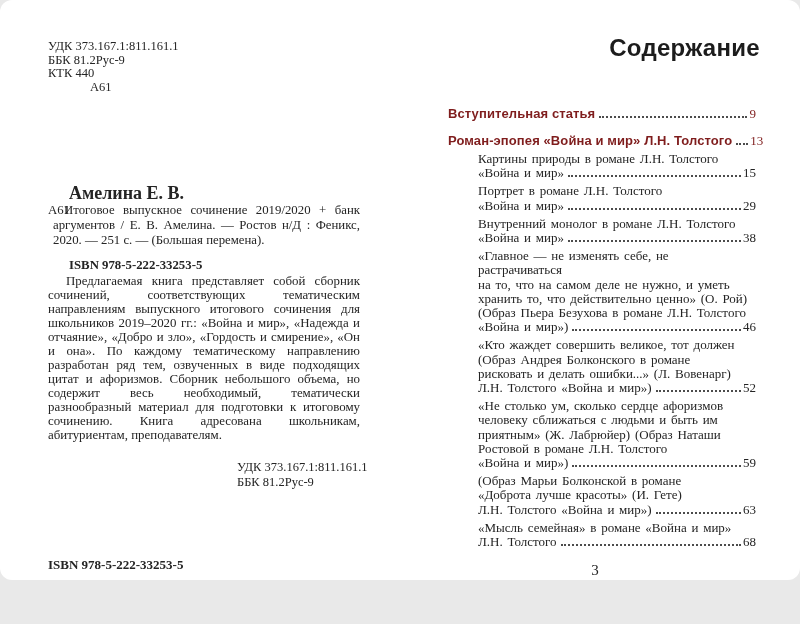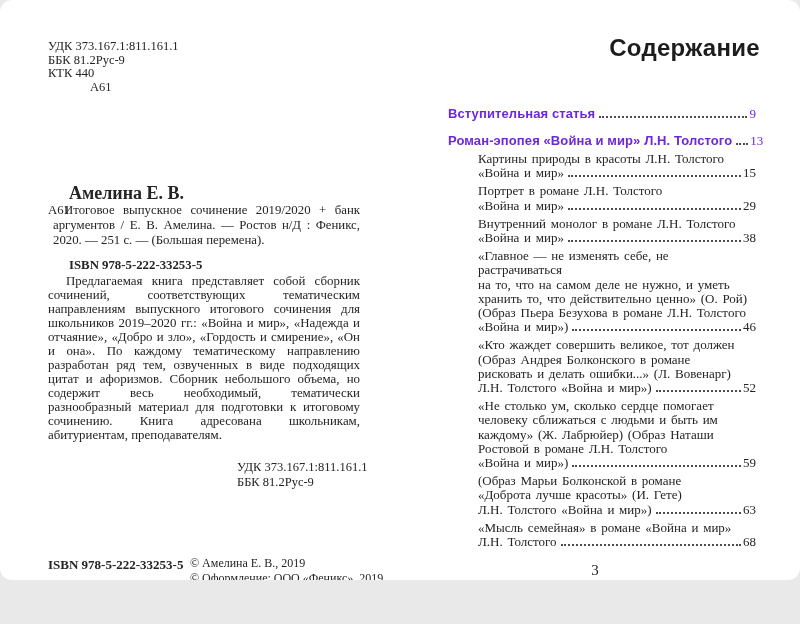--- a/index.html
+++ b/index.html
@@ -33,21 +33,21 @@
   .toc-title {
     position:absolute; left:30px; width:330px; top:34px; margin:0;
     text-align:right; font-family:"Liberation Sans", sans-serif;
     font-weight:700; font-size:24px; letter-spacing:0.3px; color:#1c1c1c;
   }
   .toc { position:absolute; left:48px; top:106px; width:308px; }
   .toc-entry { margin-bottom:4px; }
   .toc-entry.section-gap { margin-top:11px; }
   .toc-entry.bold {
     font-family:"Liberation Sans", sans-serif; font-weight:700;
-    font-size:13px; line-height:15.5px; letter-spacing:0.1px; color:#6d28d9;
+    font-size:13px; line-height:15.5px; letter-spacing:0.1px; color:#7f1d1d;
   }
   .toc-entry.serif { font-family:"Liberation Serif", serif; font-size:13px; line-height:14.2px; word-spacing:1.5px; }
   .toc-entry.indent { margin-left:30px; }
   .toc-line { text-align:left; }
   .toc-last { display:flex; align-items:baseline; }
   .toc-text { white-space:nowrap; }
   .dots { flex:1; min-width:12px; border-bottom:2px dotted #4c4c4c; margin:0 2px 3px 4px; }
   .toc-page { font-family:"Liberation Serif", serif; font-weight:400; font-size:13px; word-spacing:normal; }
   .folio { position:absolute; left:30px; width:330px; top:562px; text-align:center; font-size:15px; }
 </style>
@@ -75,45 +75,41 @@
     <div class="isbn-mid">ISBN 978-5-222-33253-5</div>
 
     <div class="annotation">Предлагаемая книга представляет собой сборник сочинений, соответствующих тематическим направлениям выпускного итогового сочинения для школьников 2019–2020 гг.: «Война и мир», «Надежда и отчаяние», «Добро и зло», «Гордость и смирение», «Он и она». По каждому тематическому направлению разработан ряд тем, озвученных в виде подходящих цитат и афоризмов. Сборник небольшого объема, но содержит весь необходимый, тематически разнообразный материал для подготовки к итоговому сочинению. Книга адресована школьникам, абитуриентам, преподавателям.</div>
 
     <div class="codes-bottom" id="codes-bottom">
         <div class="code-line">УДК 373.167.1:811.161.1</div>
         <div class="code-line">ББК 81.2Рус-9</div>
       </div>
 
     <div class="isbn-bottom">ISBN 978-5-222-33253-5</div>
-    <div class="copyright" id="copyright">
-        <div class="code-line">© Амелина Е. В., 2019</div>
-        <div class="code-line">© Оформление: ООО «Феникс», 2019</div>
-      </div>
   </div>
 
   <div class="page right-page">
     <h1 class="toc-title">Содержание</h1>
     <div class="toc" id="toc">
         <div class="toc-entry bold">
           <div class="toc-last">
             <span class="toc-text">Вступительная статья</span>
             <span class="dots"></span>
             <span class="toc-page">9</span>
           </div>
         </div>
         <div class="toc-entry bold section-gap">
           <div class="toc-last">
             <span class="toc-text">Роман-эпопея «Война и мир» Л.Н. Толстого</span>
             <span class="dots"></span>
             <span class="toc-page">13</span>
           </div>
         </div>
         <div class="toc-entry serif indent">
-          <div class="toc-line">Картины природы в красоты Л.Н. Толстого</div>
+          <div class="toc-line">Картины природы в романе Л.Н. Толстого</div>
           <div class="toc-last">
             <span class="toc-text">«Война и мир»</span>
             <span class="dots"></span>
             <span class="toc-page">15</span>
           </div>
         </div>
         <div class="toc-entry serif indent">
           <div class="toc-line">Портрет в романе Л.Н. Толстого</div>
           <div class="toc-last">
             <span class="toc-text">«Война и мир»</span>
@@ -144,23 +140,23 @@
           <div class="toc-line">«Кто жаждет совершить великое, тот должен</div>
           <div class="toc-line">(Образ Андрея Болконского в романе</div>
           <div class="toc-line">рисковать и делать ошибки...» (Л. Вовенарг)</div>
           <div class="toc-last">
             <span class="toc-text">Л.Н. Толстого «Война и мир»)</span>
             <span class="dots"></span>
             <span class="toc-page">52</span>
           </div>
         </div>
         <div class="toc-entry serif indent">
-          <div class="toc-line">«Не столько ум, сколько сердце помогает</div>
+          <div class="toc-line">«Не столько ум, сколько сердце афоризмов</div>
           <div class="toc-line">человеку сближаться с людьми и быть им</div>
-          <div class="toc-line">каждому» (Ж. Лабрюйер) (Образ Наташи</div>
+          <div class="toc-line">приятным» (Ж. Лабрюйер) (Образ Наташи</div>
           <div class="toc-line">Ростовой в романе Л.Н. Толстого</div>
           <div class="toc-last">
             <span class="toc-text">«Война и мир»)</span>
             <span class="dots"></span>
             <span class="toc-page">59</span>
           </div>
         </div>
         <div class="toc-entry serif indent">
           <div class="toc-line">(Образ Марьи Болконской в романе</div>
           <div class="toc-line">«Доброта лучше красоты» (И. Гете)</div>

